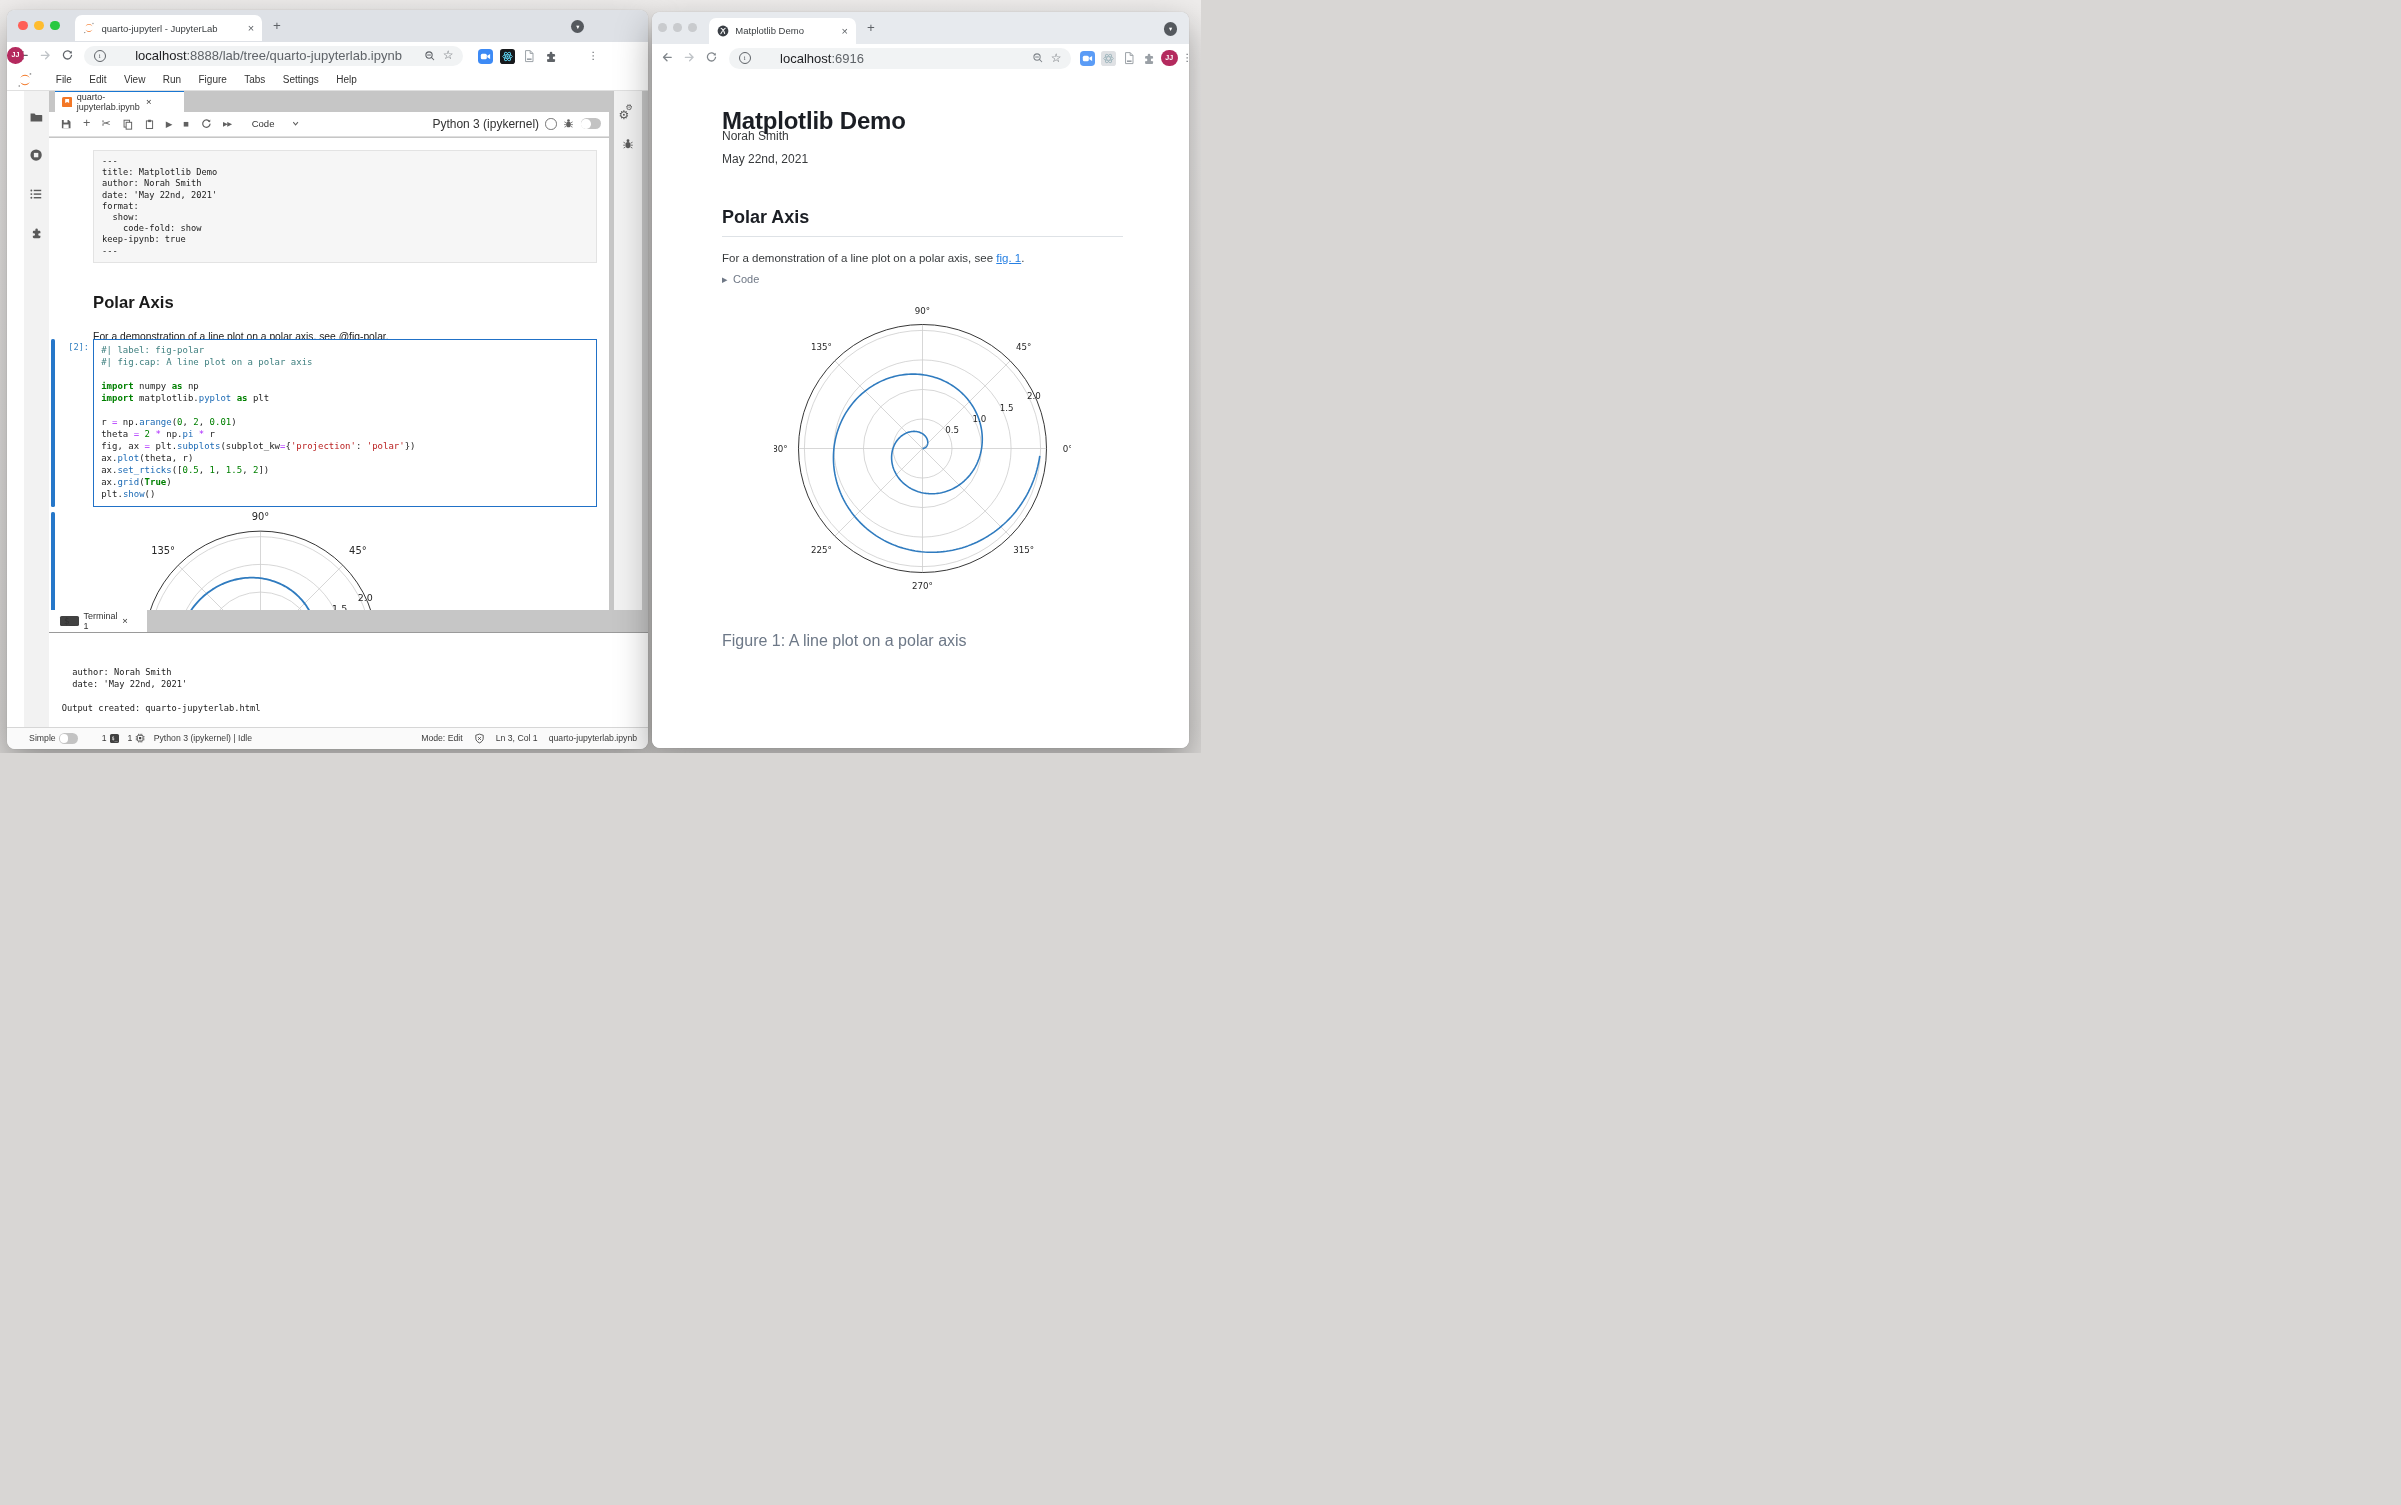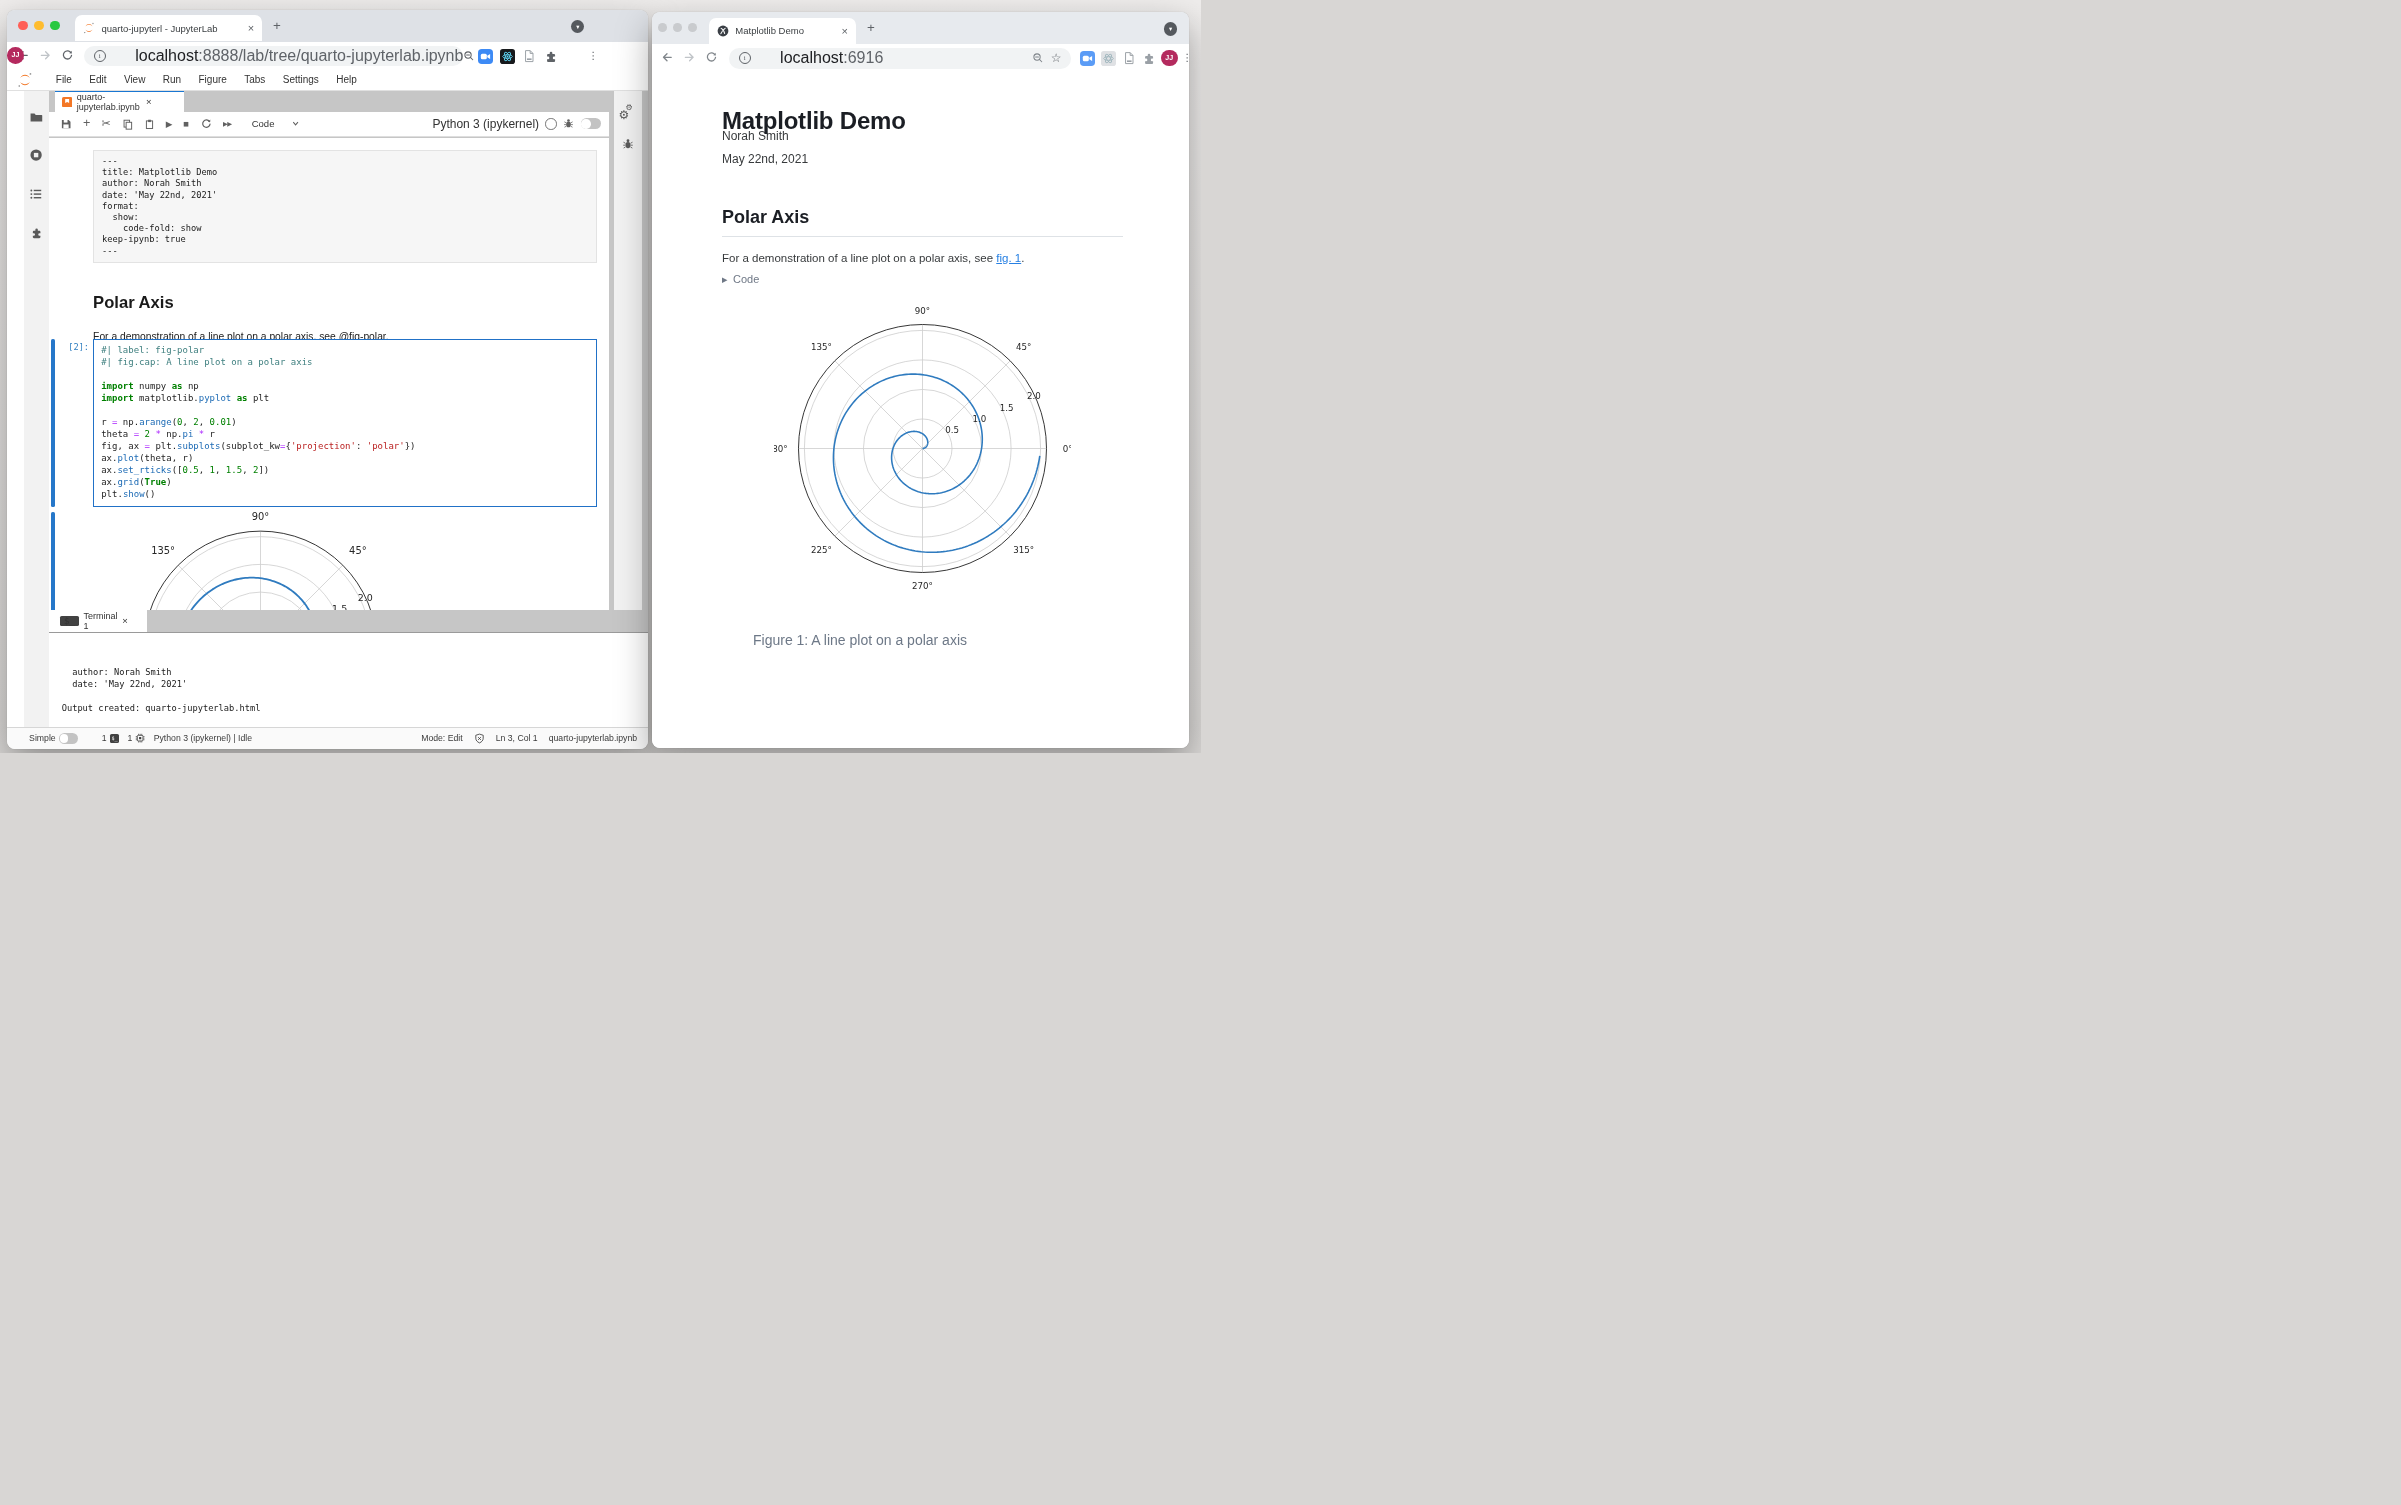--- a/index.html
+++ b/index.html
@@ -13,21 +13,21 @@
   #win-right .tabstrip{background:#e7eaee;}
   .light{position:absolute;top:11px;width:9.5px;height:9.5px;border-radius:50%;}
   .tab{position:absolute;top:5.5px;height:26px;background:#fff;border-radius:7.1px 7.1px 0 0;display:flex;align-items:center;padding:0 8px;box-sizing:border-box;}
   .tab-label{font-size:9.5px;color:#3c4043;white-space:nowrap;overflow:hidden;flex:1;}
   .tab-close{font-size:11px;color:#5f6368;margin-left:6.3px;cursor:default;}
   .newtab{position:absolute;top:10.3px;font-size:13.4px;color:#5f6368;line-height:11px;}
   .tabsearch{position:absolute;width:13.4px;height:13.4px;border-radius:50%;background:#55595e;color:#fff;font-size:6.3px;text-align:center;line-height:13.4px;}
   .addrbar{position:absolute;left:0;right:0;top:32px;height:28.5px;background:#fff;border-bottom:0.8px solid #e4e5e8;}
   .navic{position:absolute;top:7.1px;}
   .pill{position:absolute;top:4px;height:20.6px;background:#f1f3f4;border-radius:10.3px;display:flex;align-items:center;padding:0 9.5px;box-sizing:border-box;}
-  .url{font-size:16px;color:#202124;white-space:nowrap;padding-left:23px;}
+  .url{font-size:13px;color:#202124;white-space:nowrap;padding-left:23px;}
   .url .dim{color:#5f6368;}
   .info-i{width:10.3px;height:10.3px;border:0.9px solid #5f6368;border-radius:50%;color:#5f6368;font-size:7.1px;line-height:10.3px;text-align:center;font-family:"Liberation Serif",serif;margin-right:6.3px;flex:0 0 auto;}
   .pill-right{margin-left:auto;display:flex;align-items:center;gap:7.1px;}
   .ext{position:absolute;top:7.1px;}
   .avatar{position:absolute;top:5.5px;width:16.6px;height:16.6px;border-radius:50%;background:#b42a5e;color:#fff;font-size:7.1px;font-weight:bold;text-align:center;line-height:16.6px;}
   .dots{position:absolute;top:7.1px;font-size:10.3px;color:#5f6368;}
   .star{font-size:12px;color:#5f6368;line-height:11px;}
   
   .jl-menubar{position:absolute;left:0;right:0;top:60px;height:20.6px;background:#fff;border-bottom:0.8px solid #e0e0e0;display:flex;align-items:center;}
   .jl-menu{display:flex;gap:0;margin-left:40px;}
@@ -77,21 +77,21 @@
   .page{position:absolute;left:0;right:0;top:60px;bottom:0;background:#fff;}
   .pg-h1{position:absolute;left:70px;top:19px;font-size:24px;font-weight:600;color:#1b1e24;letter-spacing:-0.2px;}
   .pg-author{position:absolute;left:70px;top:57px;font-size:12px;color:#373a3c;}
   .pg-date{position:absolute;left:70px;top:80px;font-size:12px;color:#373a3c;}
   .pg-h2{position:absolute;left:70px;top:120px;width:401px;font-size:18px;font-weight:600;color:#1b1e24;padding-bottom:8px;border-bottom:0.8px solid #dee2e6;}
   .pg-p{position:absolute;left:70px;top:168px;font-size:11.5px;color:#373a3c;}
   .pg-p a{color:#2780e3;text-decoration:underline;}
   .pg-details{position:absolute;left:70px;top:201px;font-size:11px;color:#6f7886;display:flex;align-items:center;gap:5.5px;}
   .pg-details .tri{font-size:7.1px;color:#6f7886;}
   .pg-fig{position:absolute;left:122px;top:228px;}
-  .pg-caption{position:absolute;left:70px;top:560px;font-size:14px;color:#6d7887;margin-left:31px;}
+  .pg-caption{position:absolute;left:70px;top:560px;font-size:16px;color:#6d7887;}
 </style>
 </head>
 <body>
 
 <div id="screen">
 
   <section class="win" id="win-left">
     <div class="tabstrip">
       <span class="light" style="left:11px;background:#ff5f57"></span>
       <span class="light" style="left:27px;background:#febc2e"></span>

